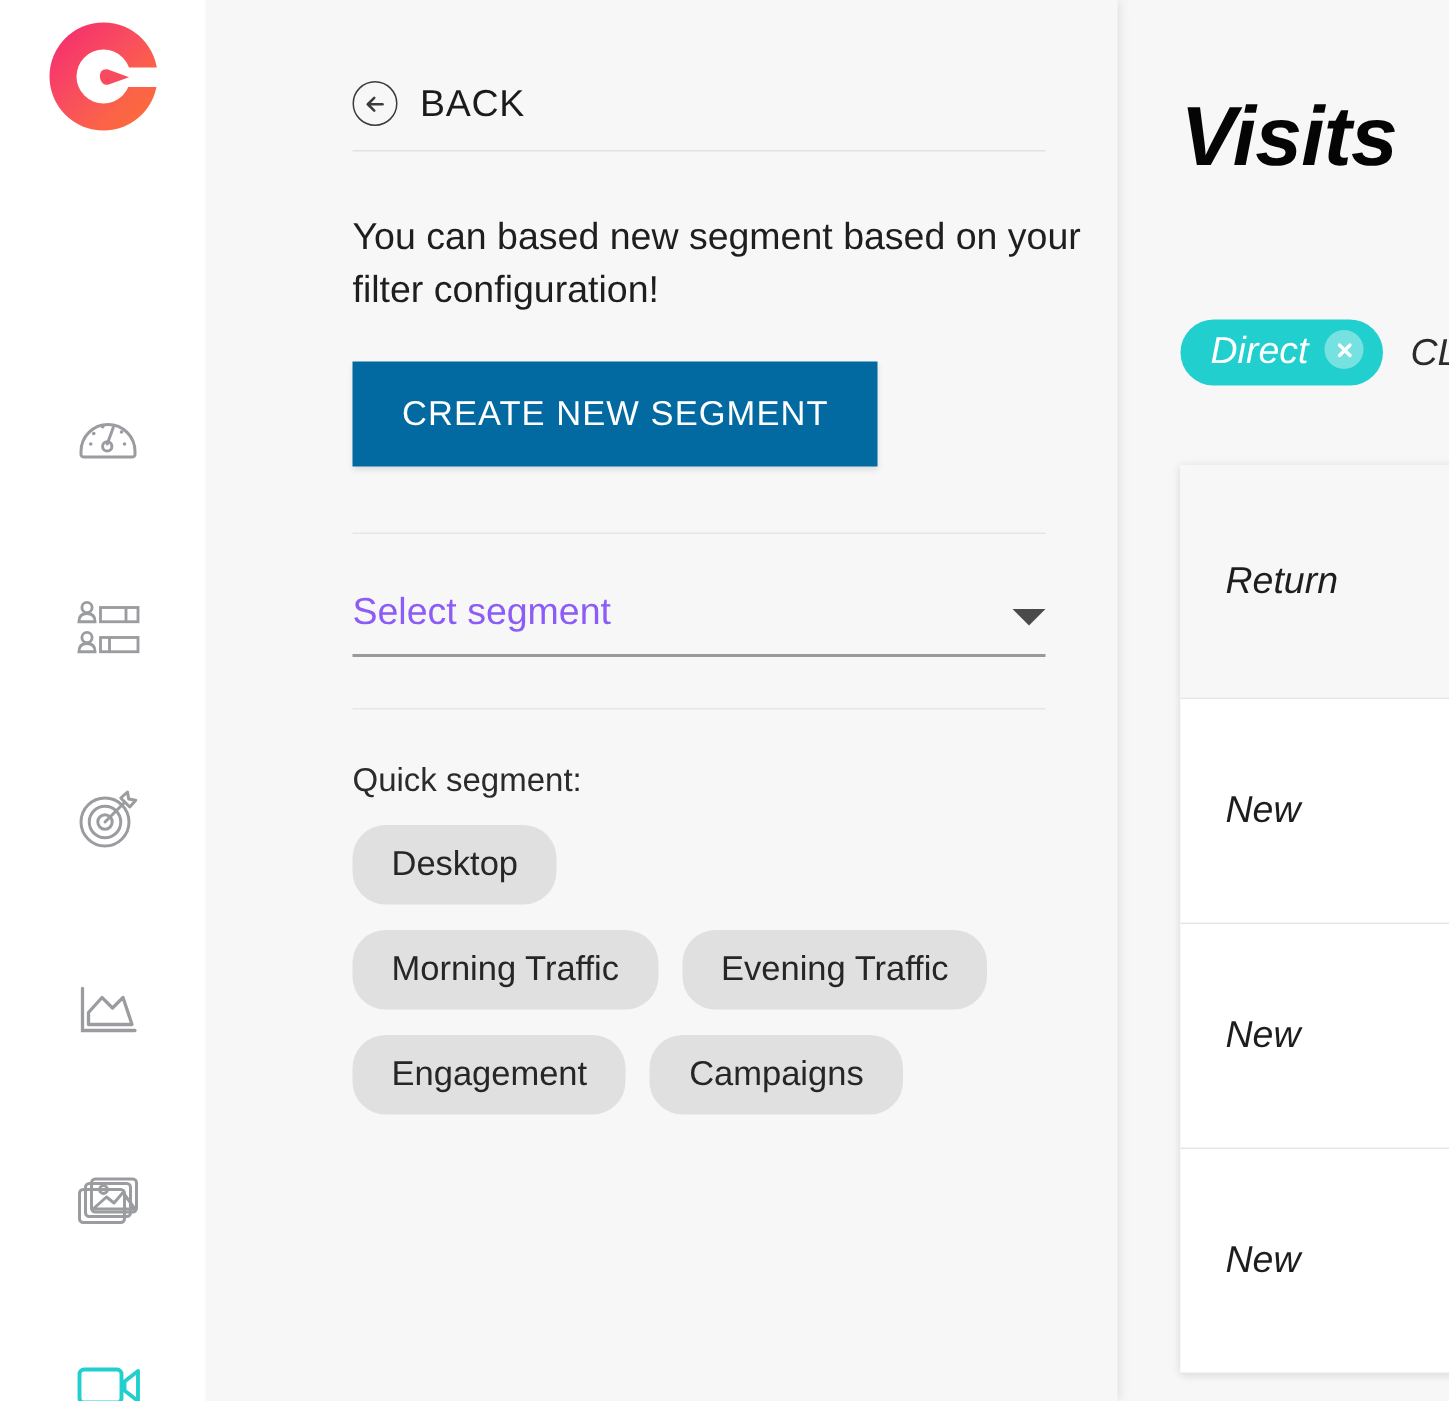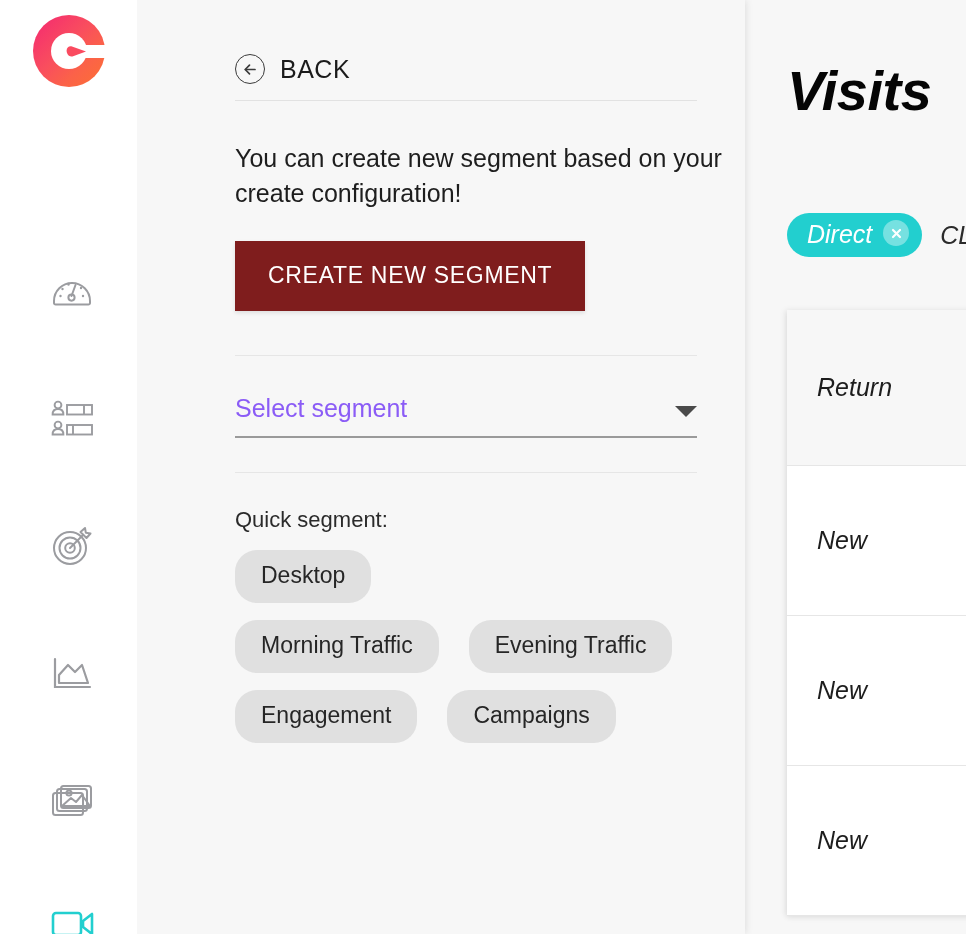--- a/index.html
+++ b/index.html
@@ -73,21 +73,21 @@
   .hr { height: 1px; background: #e2e2e2; width: 100%; }
   .hr-soft { height: 1px; background: #e6e6e6; width: 100%; }
 
   .intro-text {
     font-size: 25px; line-height: 1.38; color: #1e1e1e;
     margin-top: 40px; width: 500px; font-weight: 400;
   }
   .create-btn {
     display: inline-block;
     margin-top: 31px;
-    background: #7f1d1d;
+    background: #0369a1;
     color: #ffffff;
     font-size: 23px;
     letter-spacing: 0.7px;
     padding: 21px 33px 22px 33px;
     border: none;
     box-shadow: 0 2px 4px rgba(0,0,0,0.10);
     cursor: pointer;
     font-family: "Liberation Sans", sans-serif;
   }
 
@@ -106,21 +106,21 @@
     border-left: 11px solid transparent;
     border-right: 11px solid transparent;
     border-top: 11px solid #4a4a4a;
     margin-bottom: 6px;
   }
   .divider-2 { margin-top: 34px; }
 
   .quick-label { margin-top: 34px; font-size: 22px; color: #2b2b2b; }
 
   .chips { margin-top: 17px; width: 520px; }
-  .chip-row { display: flex; gap: 30px; margin-bottom: 17px; }
+  .chip-row { display: flex; gap: 16px; margin-bottom: 17px; }
   .chip {
     background: #e0e0e0;
     border-radius: 22px;
     padding: 12px 26px 14px 26px;
     font-size: 23px;
     color: #262626;
     cursor: pointer;
     white-space: nowrap;
     border: none;
     font-family: "Liberation Sans", sans-serif;
@@ -322,21 +322,21 @@
           <svg width="17" height="17" viewBox="0 0 17 17">
             <line x1="13" y1="8.5" x2="3.5" y2="8.5" stroke="#3b3b3b" stroke-width="1.7" stroke-linecap="round"></line>
             <polyline points="7.5,4.2 3.2,8.5 7.5,12.8" fill="none" stroke="#3b3b3b" stroke-width="1.7" stroke-linecap="round" stroke-linejoin="round"></polyline>
           </svg>
         </span>
         <span class="back-label">BACK</span>
       </div>
 
       <div class="hr"></div>
 
-      <p class="intro-text">You can create new segment based on your create configuration!</p>
+      <p class="intro-text">You can based new segment based on your filter configuration!</p>
 
       <button class="create-btn">CREATE NEW SEGMENT</button>
 
       <div class="hr-soft divider-1"></div>
 
       <div class="select-row">
         <span class="select-placeholder">Select segment</span>
         <span class="caret"></span>
       </div>
 

